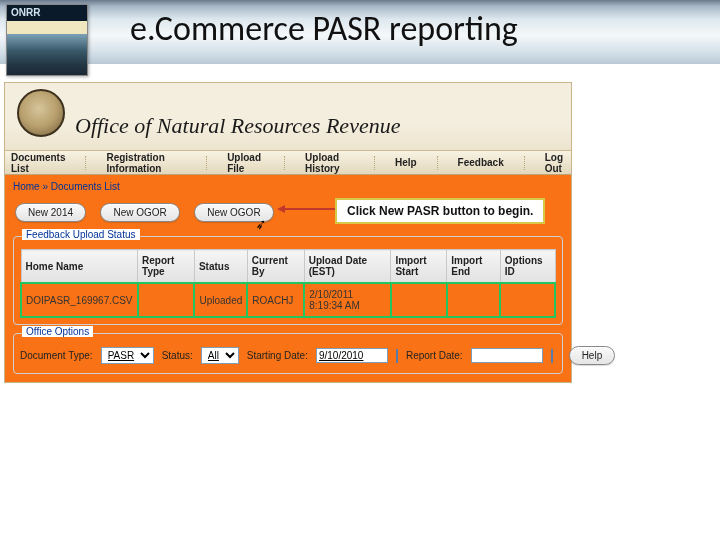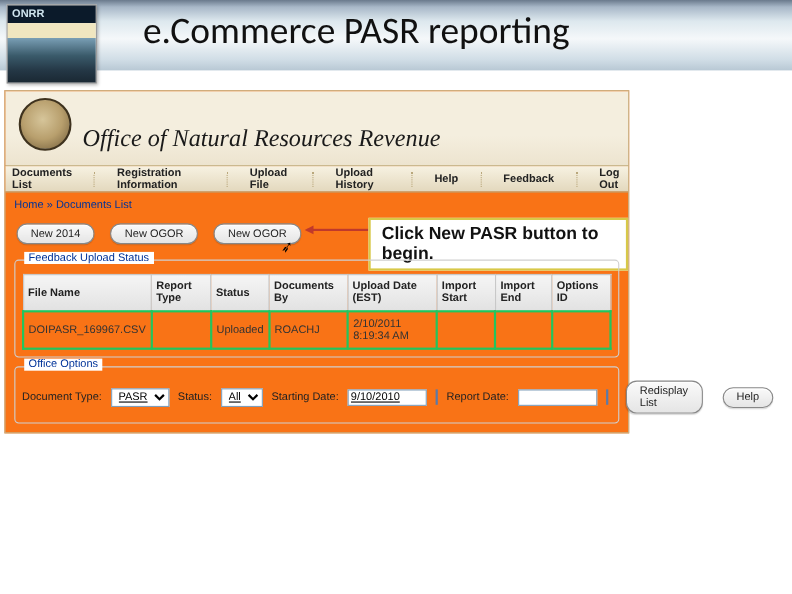--- a/index.html
+++ b/index.html
@@ -116,21 +116,21 @@
     font-size: 14px;
     color: #000;
     transform: rotate(-10deg);
   }
   .callout {
     position: absolute;
     left: 330px; top: 0px;
     background: #fff;
     border: 2px solid #d8c848;
     padding: 4px 10px;
-    font-size: 16px;
+    font-size: 12px;
     font-weight: bold;
     color: #111;
   }
   .arrow {
     position: absolute;
     left: 274px; top: 10px;
     width: 56px; height: 2px;
     background: #c0392b;
   }
   .arrow::before {
@@ -247,24 +247,24 @@
     <span class="cursor">➶</span>
     <div class="arrow"></div>
     <div class="callout">Click New PASR button to begin.</div>
   </div>
 
   <div class="panel">
     <div class="panel-title">Feedback Upload Status</div>
     <table class="grid">
       <thead>
         <tr>
-          <th>File Name</th>
+          <th>Home Name</th>
           <th>Report Type</th>
           <th>Status</th>
-          <th>Documents By</th>
+          <th>Current By</th>
           <th>Upload Date (EST)</th>
           <th>Import Start</th>
           <th>Import End</th>
           <th>Options ID</th>
         </tr>
       </thead>
       <tbody>
         <tr>
           <td>DOIPASR_169967.CSV</td>
           <td></td>
@@ -290,17 +290,16 @@
       <select>
         <option>All</option>
       </select>
       <label>Starting Date:</label>
       <input type="text" size="9" value="9/10/2010" style="">
       <span class="date-icon"></span>
       <label>Report Date:</label>
       <input type="text" size="9" value="" style="">
       <span class="date-icon"></span>
       <span style="flex:1"></span>
-      <span class="btn">Redisplay List</span>
       <span class="btn">Help</span>
     </div>
   </div>
 </div>
 
 </body></html>

